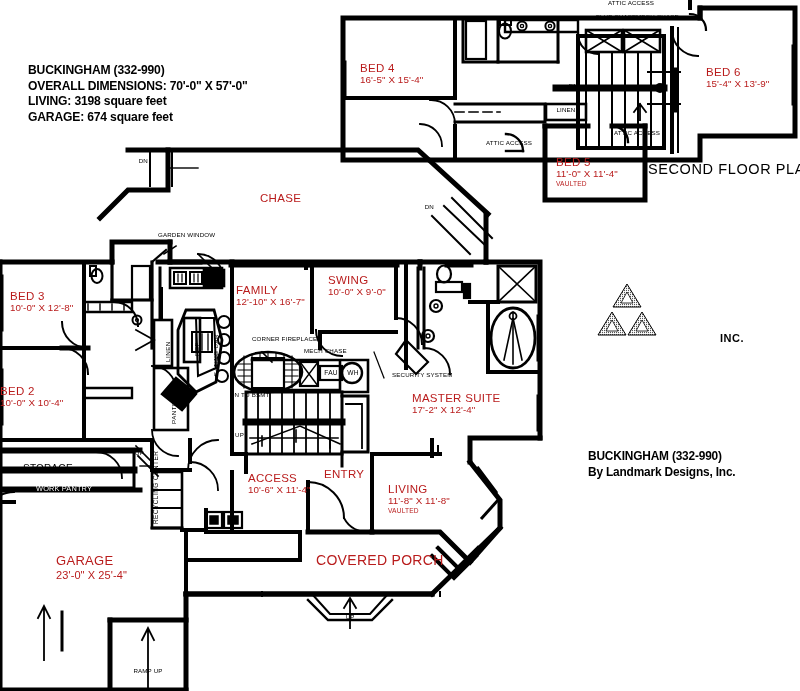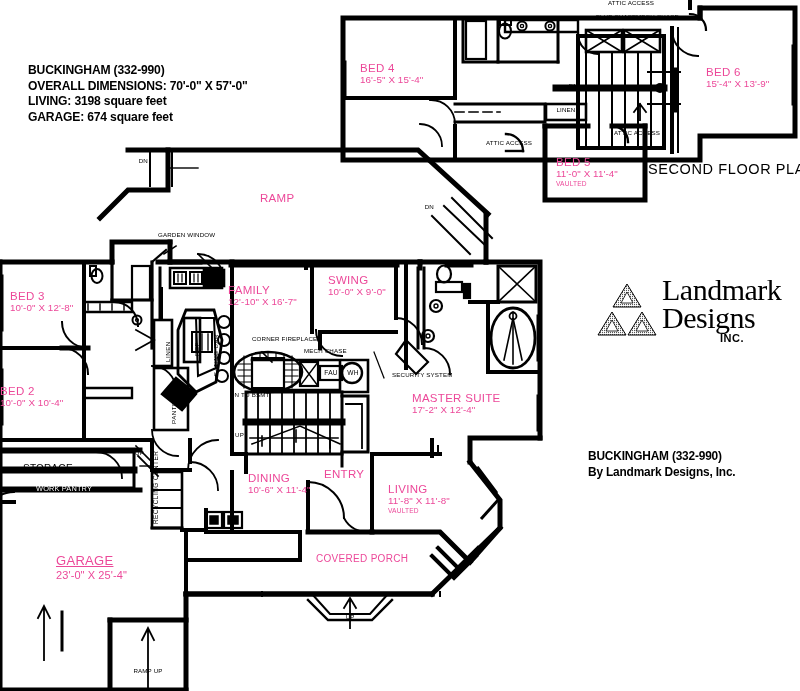--- a/index.html
+++ b/index.html
@@ -55,36 +55,36 @@
     letter-spacing: -0.2px;
     white-space: nowrap;
     transform: scaleX(0.93);
     transform-origin: left center;
   }
   
   .room {
     position: absolute;
     white-space: nowrap;
     font-family: "Liberation Sans", sans-serif;
-    color: #ec4899;
+    color: #b91c1c;
     line-height: 1.12;
   }
   .room .rname {
     font-size: 11.5px;
     letter-spacing: 0.3px;
   }
   .room .rdim {
     font-size: 9.8px;
     letter-spacing: 0.1px;
   }
   .room .rsub {
     font-size: 6.6px;
     letter-spacing: 0.2px;
   }
-  .room.big .rname { font-size: 13px; text-decoration: underline; }
+  .room.big .rname { font-size: 13px; }
   .room.big .rdim { font-size: 11px; }
   .plantitle {
     position: absolute;
     white-space: nowrap;
     text-align: center;
     font-size: 14.5px;
     letter-spacing: 0.6px;
     line-height: 1.25;
   }
   .tinylabel {
@@ -501,24 +501,20 @@
 
       <polygon points="31,2 45,25 17,25" fill="url(#hatch)" stroke="#000" stroke-width="1"></polygon>
       <polygon points="31,10 37,21 25,21" fill="#fff" stroke="#000" stroke-width="0.8"></polygon>
 
       <polygon points="16,30 30,53 2,53" fill="url(#hatch)" stroke="#000" stroke-width="1"></polygon>
       <polygon points="16,38 22,49 10,49" fill="#fff" stroke="#000" stroke-width="0.8"></polygon>
 
       <polygon points="46,30 60,53 32,53" fill="url(#hatch)" stroke="#000" stroke-width="1"></polygon>
       <polygon points="46,38 52,49 40,49" fill="#fff" stroke="#000" stroke-width="0.8"></polygon>
     </svg>
-    <div class="wordmark">
-      <div class="w1">Landmark</div>
-      <div class="w2">Designs</div>
-    </div>
     <div class="w3">INC.</div>
   </div>
 
   <div class="credit">
     <div>BUCKINGHAM (332-990)</div>
     <div>By Landmark Designs, Inc.</div>
   </div>
 
   <div class="room" style="left:360px; top:62px;">
     <div class="rname">BED 4</div>
@@ -565,62 +561,62 @@
   <div class="room" style="left:10px; top:290px;">
     <div class="rname">BED 3</div>
     <div class="rdim">10'-0" X 12'-8"</div>
   </div>
 
   <div class="room" style="left:0; top:385px;">
     <div class="rname">BED 2</div>
     <div class="rdim">10'-0" X 10'-4"</div>
   </div>
 
-  <div class="room" style="left:228px; top:284px;">
+  <div class="room" style="left:236px; top:284px;">
     <div class="rname">FAMILY</div>
     <div class="rdim">12'-10" X 16'-7"</div>
   </div>
 
   <div class="room" style="left:328px; top:274px;">
     <div class="rname">SWING</div>
     <div class="rdim">10'-0" X 9'-0"</div>
   </div>
 
   <div class="room" style="left:412px; top:392px;">
     <div class="rname">MASTER SUITE</div>
     <div class="rdim">17'-2" X 12'-4"</div>
   </div>
 
   <div class="room" style="left:248px; top:472px;">
-    <div class="rname">DINING</div>
+    <div class="rname">ACCESS</div>
     <div class="rdim">10'-6" X 11'-4"</div>
   </div>
 
   <div class="room" style="left:388px; top:483px;">
     <div class="rname">LIVING</div>
     <div class="rdim">11'-8" X 11'-8"</div>
     <div class="rsub">VAULTED</div>
   </div>
 
   <div class="room big" style="left:56px; top:554px;">
     <div class="rname">GARAGE</div>
     <div class="rdim">23'-0" X 25'-4"</div>
   </div>
 
   <div class="plantitle" style="left:206px; top:638px; width:300px;">
   </div>
 
   <div class="room" style="left:260px; top:192px;">
-    <div class="rname">RAMP</div>
+    <div class="rname">CHASE</div>
   </div>
   <div class="room" style="left:324px; top:462px;margin-top:6px;">
     <div class="rname">ENTRY</div>
   </div>
   <div class="room" style="left:316px; top:553px;">
-    <div class="rname" style="font-size:10px;">COVERED PORCH</div>
+    <div class="rname" style="font-size:14px;">COVERED PORCH</div>
   </div>
   <div class="tinylabel c" style="left:18px; top:463px; width:60px; font-size:10px;">
     <span>STORAGE</span>
   </div>
 
   <div class="tinylabel r" style="left:126px; top:158px; width:22px;">
     <span>DN</span>
   </div>
   <div class="tinylabel r" style="left:412px; top:204px; width:22px;">
     <span>DN</span>

